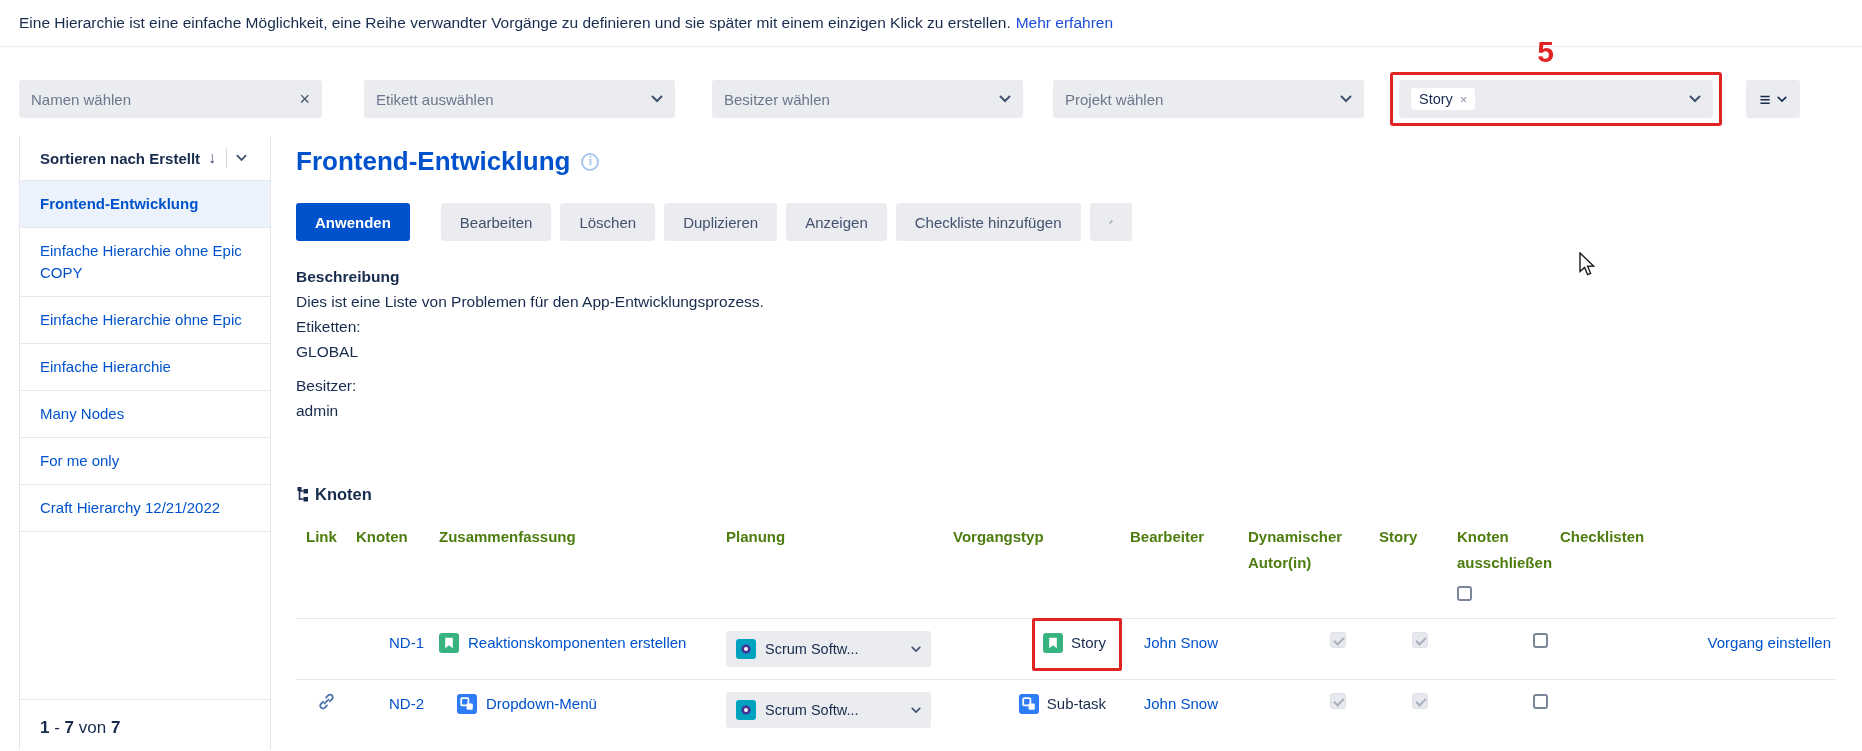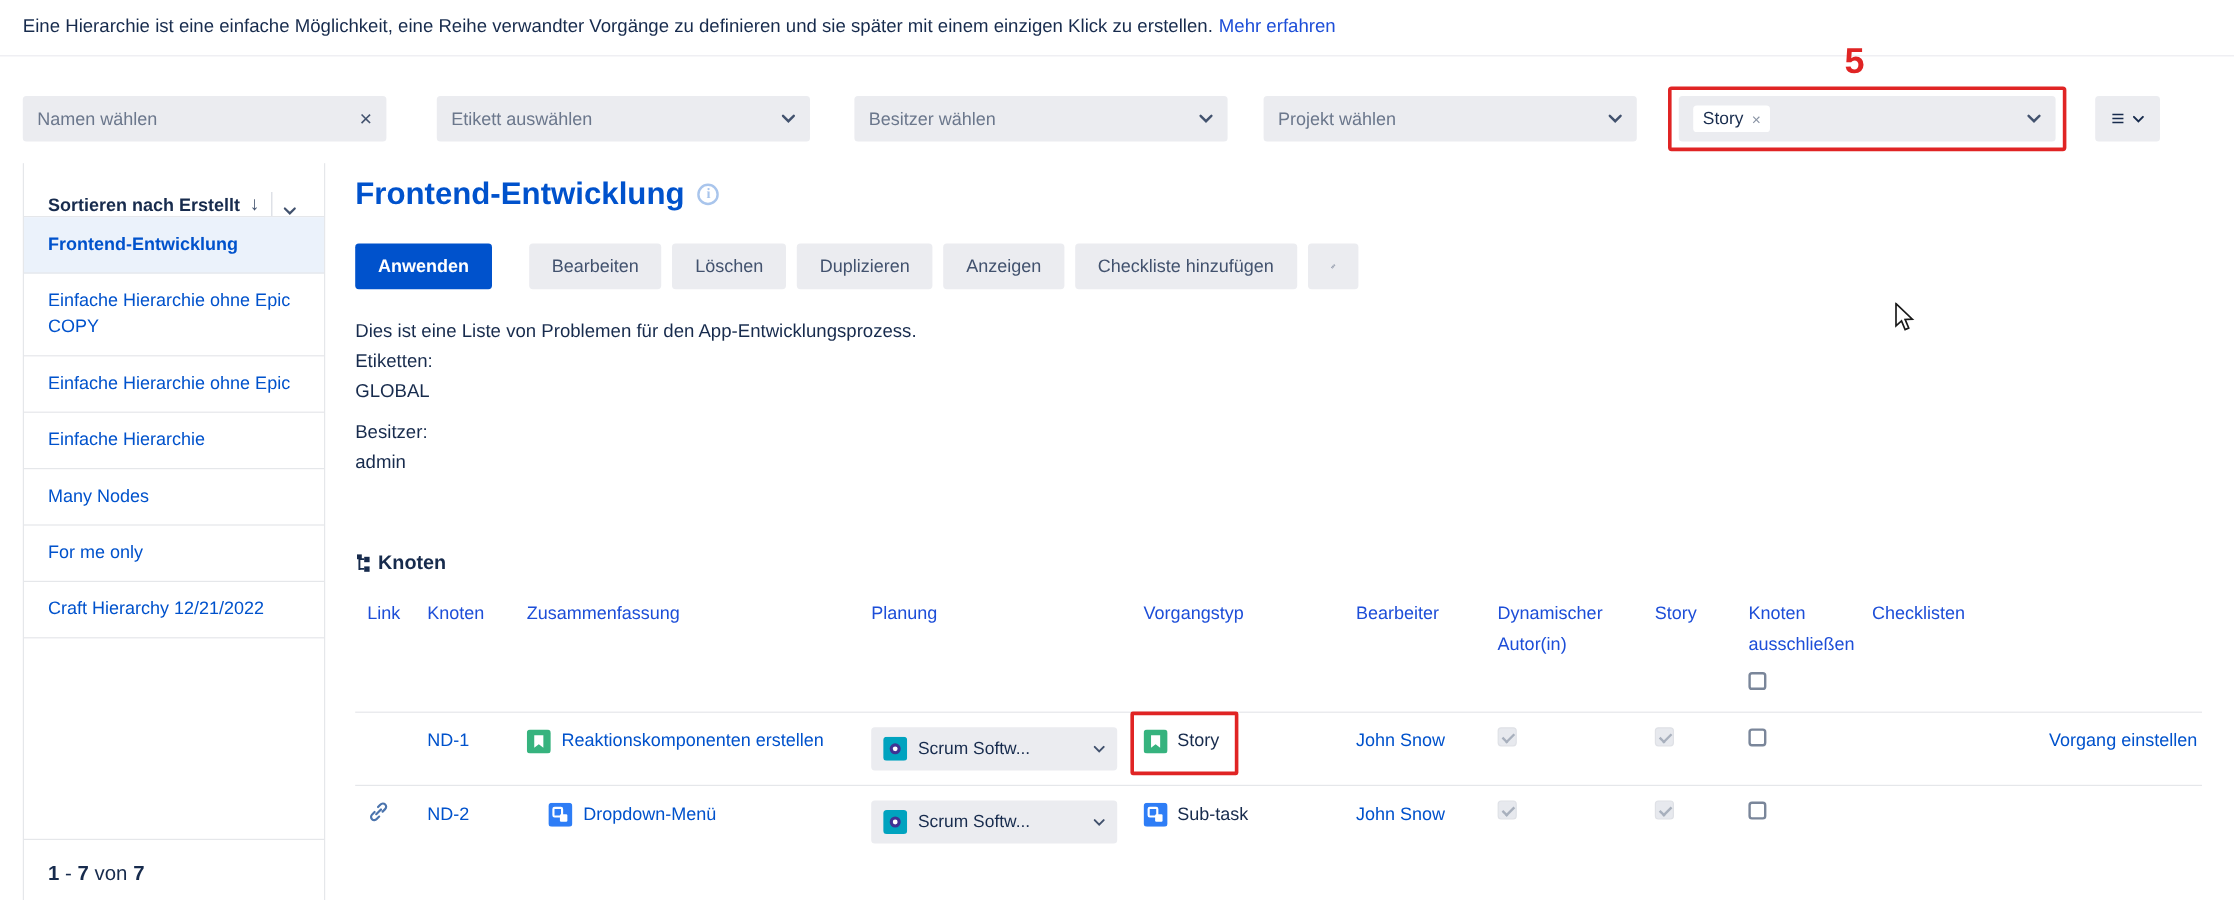--- a/index.html
+++ b/index.html
@@ -29,21 +29,21 @@
   .chip-x { color:#8993a4; font-size:13px; cursor:pointer; }
   .red-outline { position:absolute; inset:-8px -9px; border:3px solid #e02424; border-radius:3px; pointer-events:none; }
   .annot-5 { position:absolute; top:-45px; left:44%; color:#e02424; font-size:30px; font-weight:700; }
   .menu-btn { margin-left:auto; width:54px; height:38px; background:#ebecf0; border-radius:3px; display:flex; align-items:center; justify-content:center; gap:6px; cursor:pointer; color:#172b4d; }
   .menu-glyph { font-size:19px; font-weight:700; line-height:1; }
 
   
   .content { display:flex; align-items:stretch; margin-top:18px; height:614px; }
 
   .sidebar { margin-left:19px; width:252px; border-left:1px solid #e5e7ea; border-right:1px solid #e5e7ea; display:flex; flex-direction:column; }
-  .sort-bar { height:45px; border-bottom:1px solid #e5e7ea; display:flex; align-items:flex-end; padding-left:20px; font-size:15px; font-weight:700; color:#172b4d; cursor:pointer; }
+  .sort-bar { height:45px; border-bottom:1px solid #e5e7ea; display:flex; align-items:center; padding-left:20px; font-size:15px; font-weight:700; color:#172b4d; cursor:pointer; }
   .sort-arrow { margin-left:8px; font-weight:400; color:#42526e; font-size:16px; }
   .sort-divider { width:1px; height:20px; background:#d6dae1; margin:0 9px 0 10px; }
   .side-item { border-bottom:1px solid #e5e7ea; padding:12px 14px 12px 20px; font-size:15px; color:#0052cc; line-height:22px; cursor:pointer; }
   .side-item.selected { background:#ebf2fb; font-weight:700; }
   .side-spacer { flex:1; }
   .side-pager { border-top:1px solid #e5e7ea; padding:18px 0 0 20px; height:51px; font-size:17px; color:#172b4d; }
   .side-pager b { font-weight:700; }
 
   .main { flex:1; margin-left:25px; margin-right:27px; }
   .title-row { margin-top:10px; display:flex; align-items:center; gap:11px; }
@@ -58,36 +58,36 @@
   .icon-btn { width:42px; display:flex; align-items:center; justify-content:center; }
 
   .descr { margin-top:23px; font-size:15.5px; line-height:25px; color:#172b4d; }
   .descr .lbl { font-weight:700; }
   .owner-block { margin-top:9px; }
 
   .nodes-head { margin-top:62px; display:flex; align-items:center; gap:6px; font-size:16.5px; font-weight:700; color:#172b4d; }
 
   .ntable { margin-top:20px; font-size:15px; }
   .trow { display:grid; grid-template-columns:50px 88px 282px 232px 168px 112px 128px 82px 120px 1fr; align-items:start; }
-  .thead { color:#1d4ed8; padding-bottom:0; min-height:94px; }
+  .thead { color:#4d7c0f; padding-bottom:0; min-height:94px;font-weight:bold; }
   .thead .cell { line-height:26px; }
   .hdr-check { margin-top:7px; }
   .cell { padding-right:10px; }
   .c-link { padding-left:10px; }
   .c-knoten { padding-left:10px; }
   .c-summary { padding-left:5px; }
   .c-projekt { padding-left:10px; }
   .c-type { padding-left:5px; }
   .c-bearb { padding-left:14px; }
   .c-dyn { padding-left:20px; }
   .c-active { padding-left:23px; }
   .c-excl { padding-left:19px; }
   .c-checkl { padding-left:2px; }
   .body-row { border-top:1px solid #e5e7ea; padding:12px 0; }
-  .body-row .cell { line-height:24px; }
+  .body-row .cell { line-height:24px;text-align:right; }
   a.cell-link { color:#0052cc; text-decoration:none; cursor:pointer; }
   .sum-wrap { display:flex; gap:9px; align-items:flex-start; }
   .sum-wrap svg { flex:none; margin-top:2px; }
   .proj-dd { width:205px; height:36px; background:#ebecf0; border-radius:3px; display:flex; align-items:center; gap:9px; padding:0 10px; cursor:pointer; color:#172b4d; font-size:14.5px; }
   .proj-dd .ddchev { margin-left:auto; }
   .type-wrap { display:inline-flex; align-items:center; gap:8px; position:relative; }
   .type-wrap svg { flex:none; }
   .type-red .red-box { position:absolute; inset:-13px -16px -16px -11px; border:3px solid #e02424; border-radius:2px; pointer-events:none; }
   .checkbox { width:16px; height:16px; border-radius:3px; display:inline-block; position:relative; }
   .checkbox.disabled-checked { background:#e7e9ee; border:1px solid #dfe1e6; }
@@ -200,20 +200,21 @@
         <button class="btn icon-btn">
           <svg width="18" height="18" viewBox="0 0 24 24" fill="none" stroke="#42526e" stroke-width="2.3" stroke-linecap="round">
               <path d="M9.5 14.5l5-5"></path>
               <path d="M7.8 12.2l-2.6 2.6a3.4 3.4 0 104.8 4.8l2.6-2.6"></path>
               <path d="M16.2 11.8l2.6-2.6a3.4 3.4 0 10-4.8-4.8l-2.6 2.6"></path>
             </svg>
         </button>
       </div>
 
       <div class="descr">
+        <div class="lbl">Beschreibung</div>
         <div>Dies ist eine Liste von Problemen für den App-Entwicklungsprozess.</div>
         <div>Etiketten:</div>
         <div>GLOBAL</div>
         <div class="owner-block">Besitzer:</div>
         <div>admin</div>
       </div>
 
       <div class="nodes-head">
         <svg width="13" height="17" viewBox="0 0 13 17">
             <path d="M3.5 3v11" stroke="#172b4d" stroke-width="1.6" fill="none"></path>

